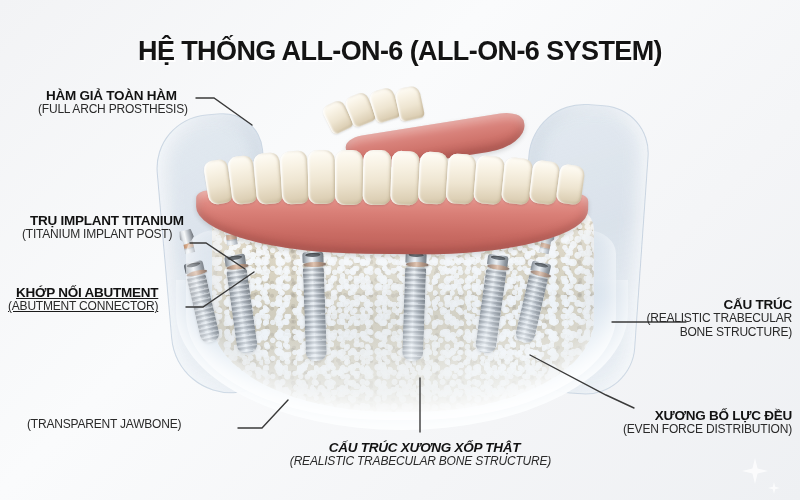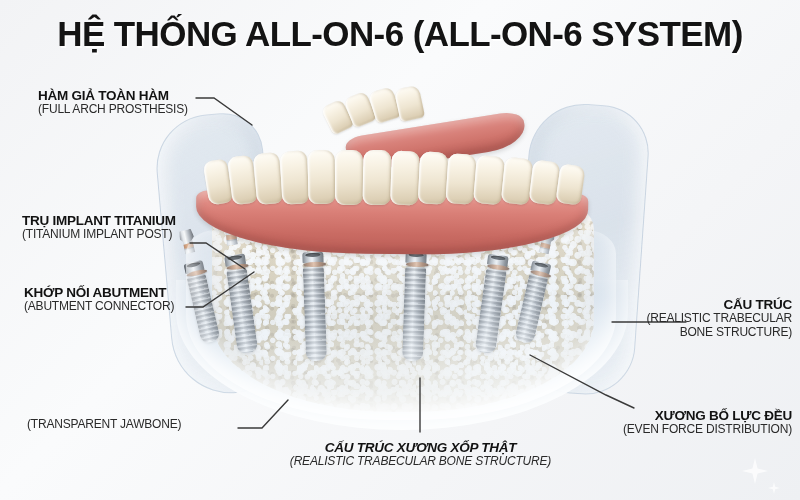--- a/index.html
+++ b/index.html
@@ -7,32 +7,32 @@
   html, body { width:800px; height:500px; overflow:hidden; }
   body {
     font-family:"Liberation Sans", sans-serif;
     background:linear-gradient(135deg,#f2f3f5 0%,#fafbfc 38%,#f4f5f7 70%,#eef0f3 100%);
     position:relative;
     color:#1b1b1b;
   }
 
   
   #title {
-    position:absolute; top:14px; left:0; width:100%;
+    position:absolute; top:36px; left:0; width:100%;
     text-align:center;
-    font-size:35px; font-weight:700; letter-spacing:-0.6px;
+    font-size:27px; font-weight:700; letter-spacing:-0.6px;
     color:#141414;
     text-shadow:1.5px 1.5px 0 rgba(255,255,255,.85);
   }
 
   
   .label { position:absolute; line-height:1.12; }
   .label .vi {
     font-weight:700; font-size:13.5px; letter-spacing:-0.25px;
-    color:#121212; white-space:nowrap;
+    color:#121212; white-space:nowrap;margin-left:8px;
   }
   .label .en {
     font-weight:400; font-size:12px; letter-spacing:-0.2px;
     color:#2a2a2a; white-space:nowrap;
   }
   .label.right { text-align:right; }
   .label.right .vi, .label.right .en { white-space:normal; }
   .label.center { text-align:center;font-style:italic; }
 
   
@@ -300,21 +300,21 @@
 <div class="label" style="left:38px; top:88px;">
   <div class="vi">HÀM GIẢ TOÀN HÀM</div>
   <div class="en">(FULL ARCH PROSTHESIS)</div>
 </div>
 
 <div class="label" style="left:22px; top:213px;">
   <div class="vi">TRỤ IMPLANT TITANIUM</div>
   <div class="en">(TITANIUM IMPLANT POST)</div>
 </div>
 
-<div class="label" style="left:24px; top:285px;">
+<div class="label" style="left:8px; top:285px;text-decoration:underline;">
   <div class="vi">KHỚP NỐI ABUTMENT</div>
   <div class="en">(ABUTMENT CONNECTOR)</div>
 </div>
 
 <div class="label" style="left:27px; top:418px;">
   <div class="en">(TRANSPARENT JAWBONE)</div>
 </div>
 
 <div class="label center" style="left:268px; top:440px; width:305px;">
   <div class="vi">CẤU TRÚC XƯƠNG XỐP THẬT</div>

